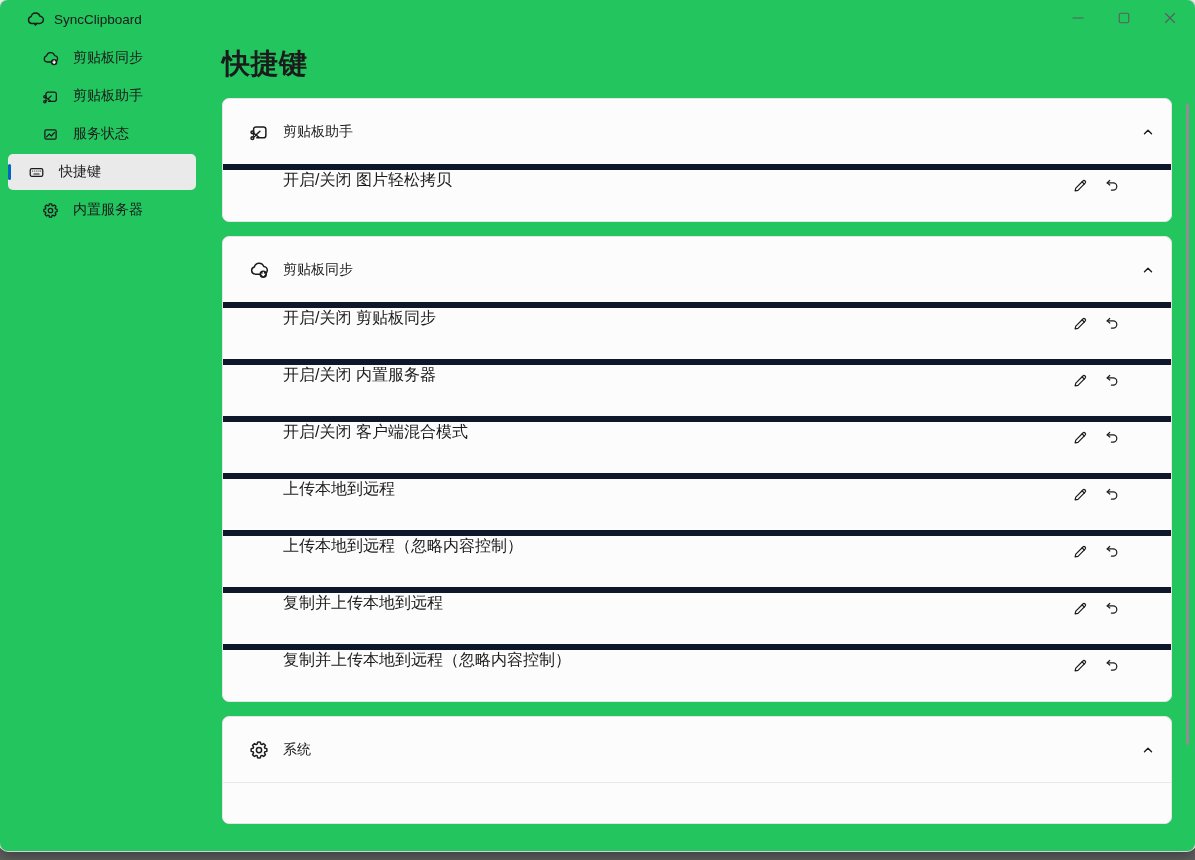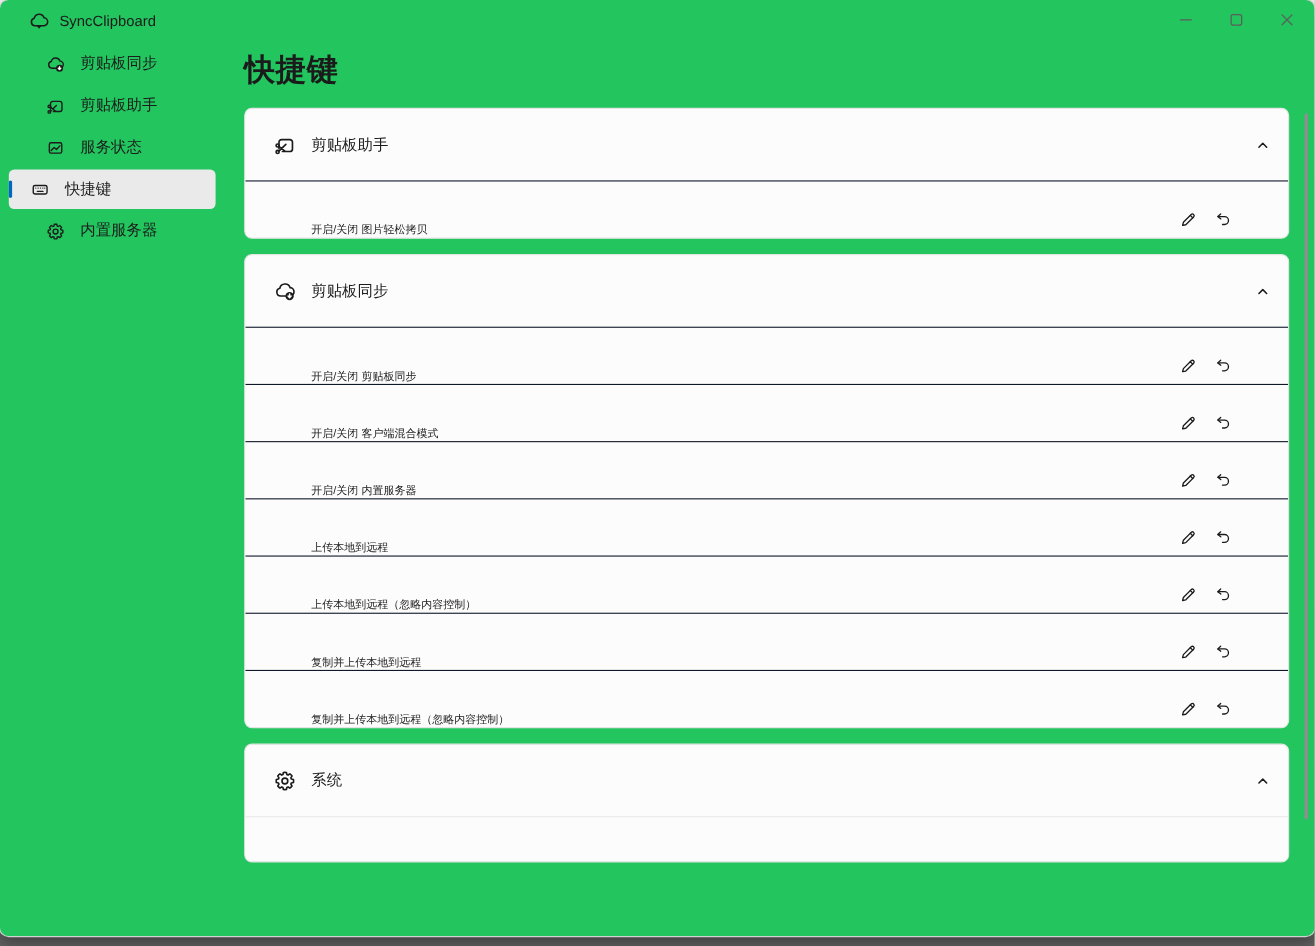--- a/index.html
+++ b/index.html
@@ -34,21 +34,21 @@
   .nav-icon{width:17px;height:17px;flex:0 0 auto;display:flex}
   .nav-icon svg,.hdr-icon svg,.app-icon svg,.icon-btn svg,.chev svg{width:100%;height:100%;display:block}
   
   .content{position:absolute;left:222px;top:40px;width:950px}
   .page-title{margin:4px 0 0 0;font-size:28px;font-weight:600;line-height:40px;letter-spacing:.5px}
   .card{margin-top:14px;background:#fcfcfc;border:1px solid #e5e5e5;border-radius:7px;overflow:hidden}
   .card-header{height:65px;display:flex;align-items:center;padding:0 7px 0 26px;gap:14px}
   .hdr-icon{width:20px;height:20px;flex:0 0 auto}
   .hdr-label{flex:1;font-size:14px}
   .chev{width:32px;height:32px;display:flex;align-items:center;justify-content:center;border:none;background:transparent;padding:8px;box-sizing:border-box;color:#1b1b1b}
-  .hk-row{height:51px;border-top:1px solid #0f172a;display:flex;align-items:flex-end;padding:0 43px 0 60px;font-size:10px}
+  .hk-row{height:51px;border-top:6px solid #0f172a;display:flex;align-items:flex-start;padding:0 43px 0 60px;font-size:16px}
   .row-label{flex:1}
   .icon-btn{width:32px;height:32px;display:flex;align-items:center;justify-content:center;border:none;background:transparent;padding:8px;box-sizing:border-box;color:#1b1b1b}
   .stub-row{height:40px;border-top:1px solid #e9e9e9;background:#fcfcfc}
   
   .scrollbar-thumb{position:absolute;left:1186px;top:103px;width:3px;height:642px;background:#8f8f8f;border-radius:2px}
 </style>
 </head>
 <body>
 
 <div class="window">
@@ -249,44 +249,44 @@
                 <svg viewBox="0 0 16 16">
                   <g fill="none" stroke="currentColor" stroke-width="1.2" stroke-linecap="round" stroke-linejoin="round">
                     <path d="M5.7,2.5 L3.1,4.9 L5.8,7.0"></path>
                     <path d="M3.3,4.9 H9.2 a3.6,3.6 0 0 1 0,7.2 H7.4"></path>
                   </g>
                 </svg>
               </span>
             </button>
   </div>
           <div class="hk-row">
+    <span class="row-label">开启/关闭 内置服务器</span>
+    <button class="icon-btn">
+              <span>
+                <svg viewBox="0 0 16 16">
+                  <g fill="none" stroke="currentColor" stroke-width="1.2" stroke-linecap="round" stroke-linejoin="round">
+                    <path d="M3.1,12.9 l0.7,-2.8 L10.9,3 a1.55,1.55 0 0 1 2.2,2.2 L6,12.3 l-2.9,0.6 Z"></path>
+                    <path d="M10.1,3.8 l2.2,2.2"></path>
+                  </g>
+                </svg>
+              </span>
+            </button>
+    <button class="icon-btn">
+              <span>
+                <svg viewBox="0 0 16 16">
+                  <g fill="none" stroke="currentColor" stroke-width="1.2" stroke-linecap="round" stroke-linejoin="round">
+                    <path d="M5.7,2.5 L3.1,4.9 L5.8,7.0"></path>
+                    <path d="M3.3,4.9 H9.2 a3.6,3.6 0 0 1 0,7.2 H7.4"></path>
+                  </g>
+                </svg>
+              </span>
+            </button>
+  </div>
+          <div class="hk-row">
     <span class="row-label">开启/关闭 客户端混合模式</span>
-    <button class="icon-btn">
-              <span>
-                <svg viewBox="0 0 16 16">
-                  <g fill="none" stroke="currentColor" stroke-width="1.2" stroke-linecap="round" stroke-linejoin="round">
-                    <path d="M3.1,12.9 l0.7,-2.8 L10.9,3 a1.55,1.55 0 0 1 2.2,2.2 L6,12.3 l-2.9,0.6 Z"></path>
-                    <path d="M10.1,3.8 l2.2,2.2"></path>
-                  </g>
-                </svg>
-              </span>
-            </button>
-    <button class="icon-btn">
-              <span>
-                <svg viewBox="0 0 16 16">
-                  <g fill="none" stroke="currentColor" stroke-width="1.2" stroke-linecap="round" stroke-linejoin="round">
-                    <path d="M5.7,2.5 L3.1,4.9 L5.8,7.0"></path>
-                    <path d="M3.3,4.9 H9.2 a3.6,3.6 0 0 1 0,7.2 H7.4"></path>
-                  </g>
-                </svg>
-              </span>
-            </button>
-  </div>
-          <div class="hk-row">
-    <span class="row-label">开启/关闭 内置服务器</span>
     <button class="icon-btn">
               <span>
                 <svg viewBox="0 0 16 16">
                   <g fill="none" stroke="currentColor" stroke-width="1.2" stroke-linecap="round" stroke-linejoin="round">
                     <path d="M3.1,12.9 l0.7,-2.8 L10.9,3 a1.55,1.55 0 0 1 2.2,2.2 L6,12.3 l-2.9,0.6 Z"></path>
                     <path d="M10.1,3.8 l2.2,2.2"></path>
                   </g>
                 </svg>
               </span>
             </button>

